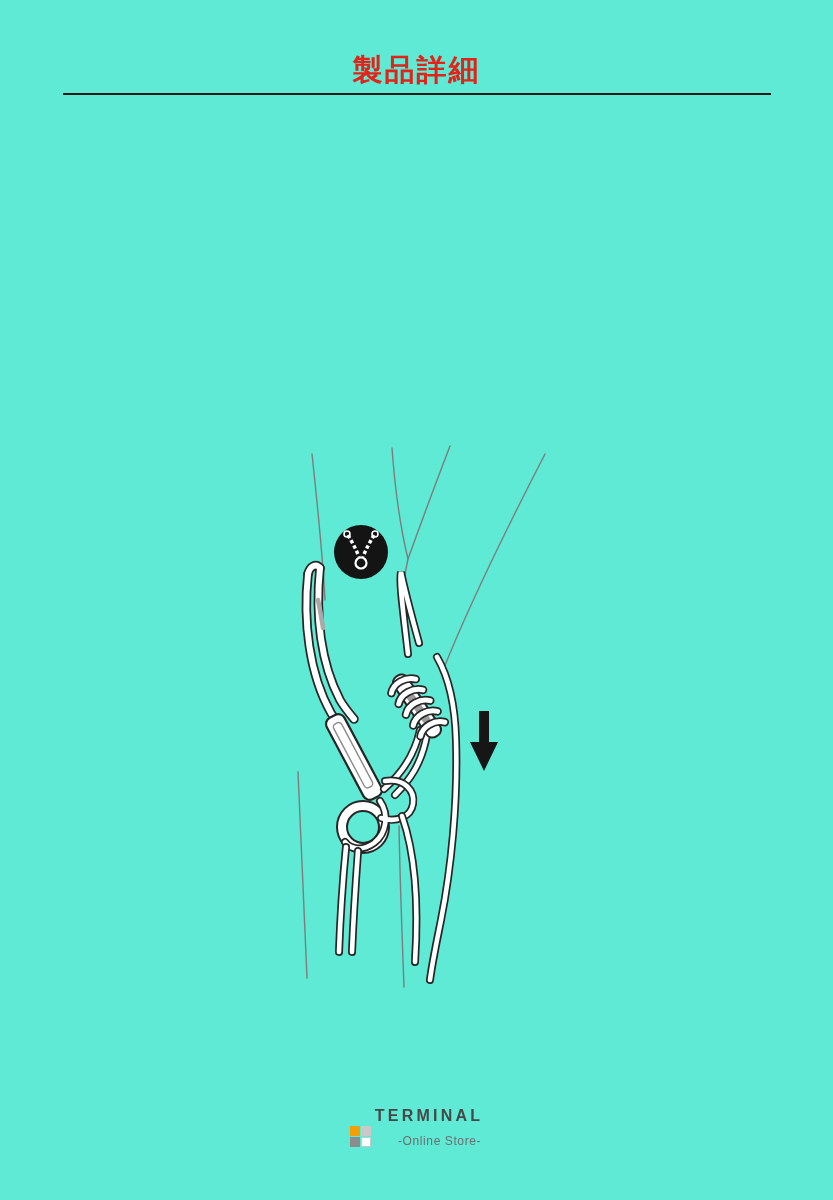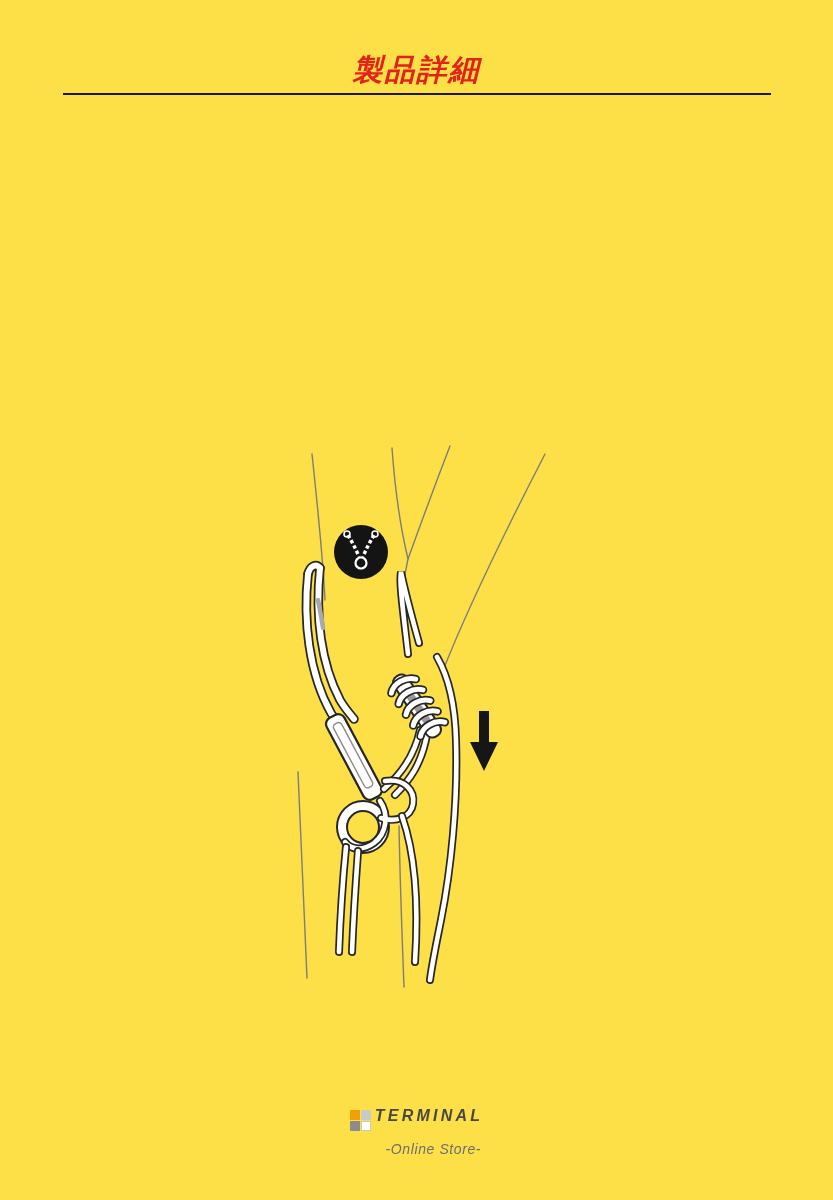--- a/index.html
+++ b/index.html
@@ -1,17 +1,17 @@
 <!DOCTYPE html>
 <html lang="ja"><head>
 <meta charset="utf-8">
 <style>
   html,body{margin:0;padding:0;background:#ffffff;}
   body{font-family:"Liberation Sans",sans-serif;}
-  .page{position:relative;width:833px;height:1200px;background:#fde047;overflow:hidden;margin:0 auto;font-style:italic;}
+  .page{position:relative;width:833px;height:1200px;background:#5eead4;overflow:hidden;margin:0 auto;}
 
   .page-title{
     position:absolute;top:52px;left:0;width:100%;
     text-align:center;font-size:30px;font-weight:600;
     color:#e2231a;letter-spacing:2px;line-height:1.2;
   }
   .title-rule{
     position:absolute;top:93px;left:63px;width:708px;height:2px;
     background:#1a1a1a;
   }
@@ -29,39 +29,39 @@
   .ro{fill:none;stroke:#262626;stroke-width:8;stroke-linecap:round;stroke-linejoin:miter;}
   .ri{fill:none;stroke:#ffffff;stroke-width:4.6;stroke-linecap:round;stroke-linejoin:miter;}
   .wo{fill:none;stroke:#262626;stroke-width:9.5;stroke-linecap:round;}
   .wi{fill:none;stroke:#ffffff;stroke-width:6;stroke-linecap:round;}
   .co{fill:none;stroke:#262626;stroke-width:8.5;stroke-linecap:round;}
   .ci{fill:none;stroke:#ffffff;stroke-width:5;stroke-linecap:round;}
   .thin{fill:none;stroke:#7d7d7d;stroke-width:1.4;stroke-linecap:round;}
 
   .footer-logo{
     position:absolute;top:1107px;left:0;width:100%;
-    display:flex;justify-content:center;align-items:flex-start;gap:4px;
+    display:flex;justify-content:center;align-items:flex-end;gap:4px;
   }
   .logo-grid{
     width:21px;height:21px;margin-top:3px;
     display:grid;grid-template-columns:10px 10px;grid-template-rows:10px 10px;gap:1px;
   }
   .logo-grid .sq{width:10px;height:10px;}
   .sq-tl{background:#f2a007;}
   .sq-tr{background:#c9c9c9;}
   .sq-bl{background:#8c8c8c;}
   .sq-br{background:#ffffff;border:1px solid #c9c9c9;box-sizing:border-box;}
   .logo-text{display:flex;flex-direction:column;align-items:flex-end;}
   .brand-name{
     font-size:16px;font-weight:600;letter-spacing:3.2px;
     color:#474747;line-height:1.15;
   }
   .brand-tagline{
-    font-size:14px;color:#6e6e6e;letter-spacing:0.6px;
-    line-height:1;margin-top:17px;margin-right:2px;
+    font-size:12px;color:#6e6e6e;letter-spacing:0.6px;
+    line-height:1;margin-top:10px;margin-right:2px;
   }
 </style>
 </head>
 <body>
 
 <div class="page">
 
   <div class="page-title">製品詳細</div>
   <div class="title-rule"></div>
 

